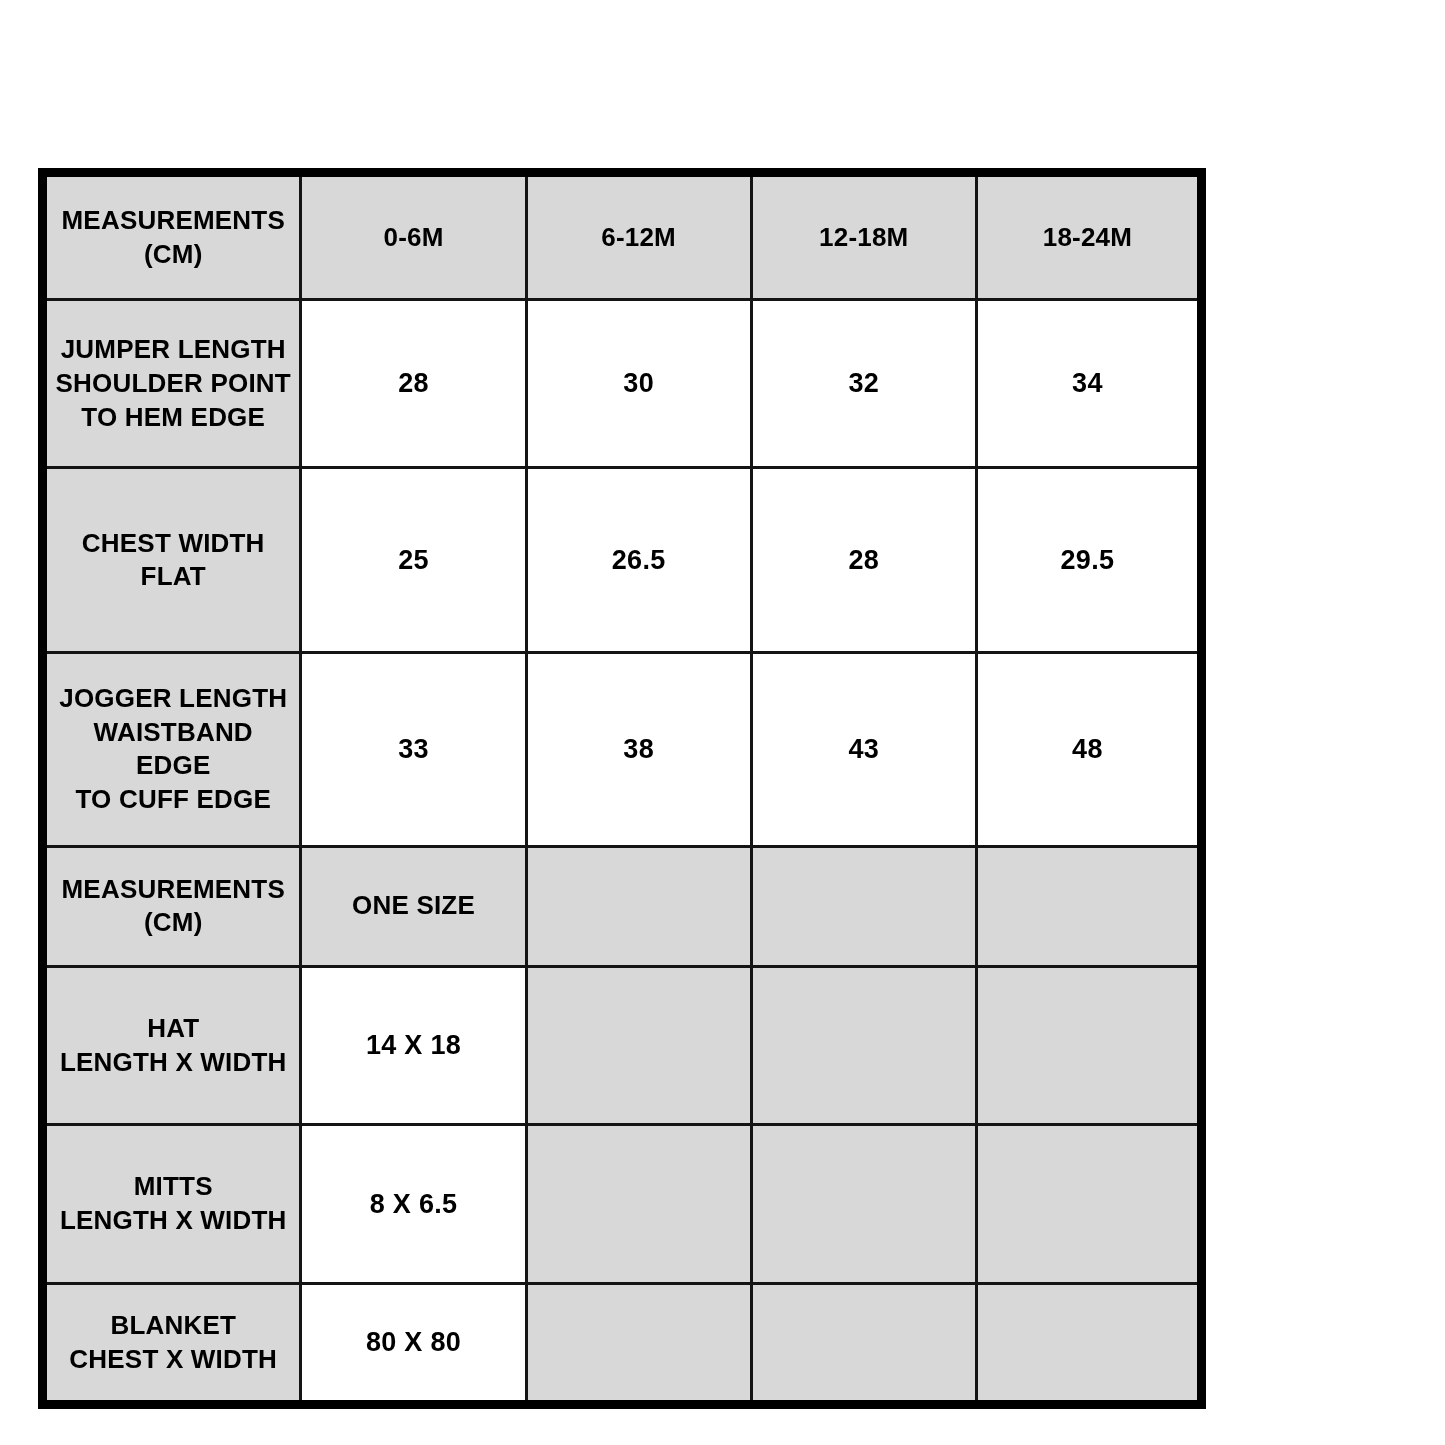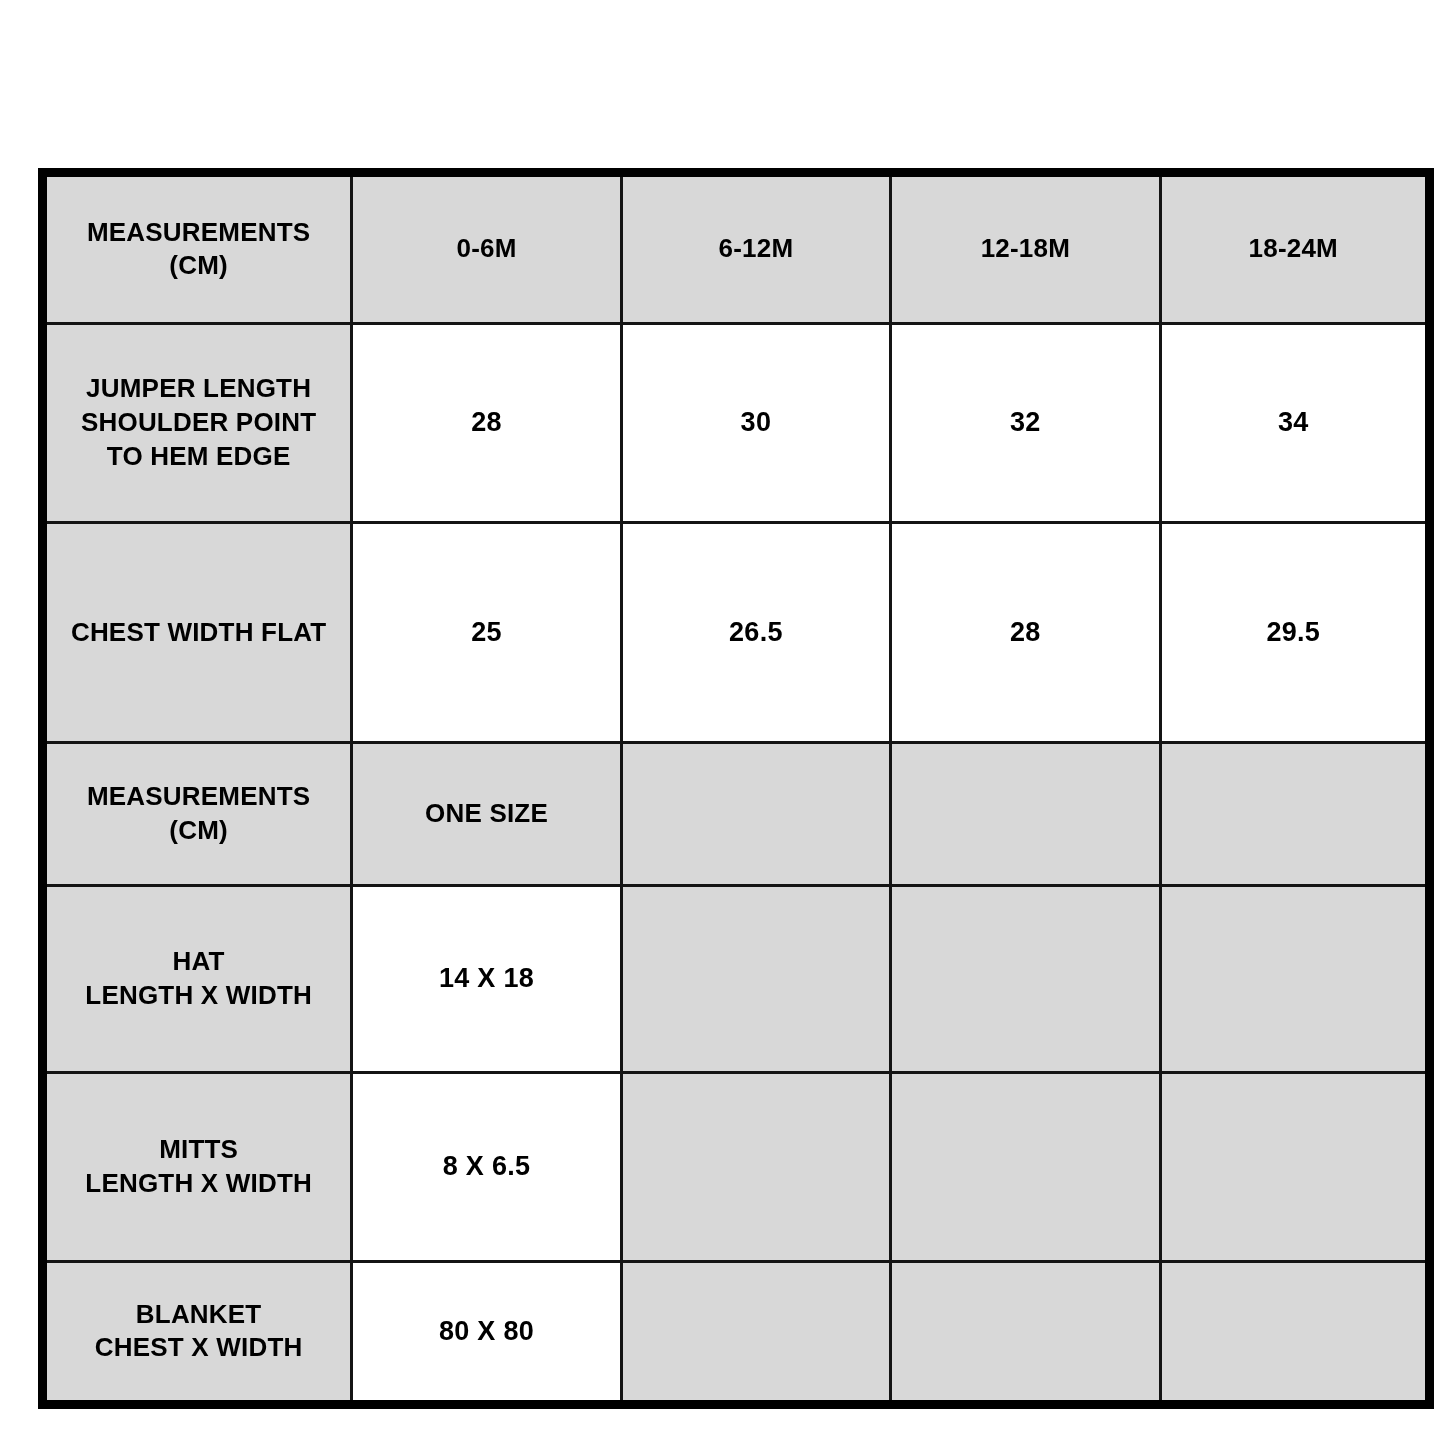--- a/index.html
+++ b/index.html
@@ -9,21 +9,21 @@
     height: 1445px;
     background: #ffffff;
     position: relative;
     font-family: "Liberation Sans", sans-serif;
     color: #000000;
   }
   .size-table-wrap {
     position: absolute;
     left: 38px;
     top: 168px;
-    width: 1396px;
+    width: 1168px;
     height: 1241px;
   }
   table.size-chart {
     width: 100%;
     height: 100%;
     border-collapse: collapse;
     table-layout: fixed;
     border: 9px solid #000000;
   }
   table.size-chart th,
@@ -86,20 +86,29 @@
 
       <tr style="height:11.5%">
         <th class="hdr">CHEST WIDTH FLAT</th>
         <td class="val">25</td>
         <td class="val">26.5</td>
         <td class="val">28</td>
         <td class="val">29.5</td>
       </tr>
 
 
+      <tr style="height:12.0%">
+        <th class="hdr">JOGGER LENGTH
+WAISTBAND EDGE
+TO CUFF EDGE</th>
+        <td class="val">33</td>
+        <td class="val">38</td>
+        <td class="val">43</td>
+        <td class="val">48</td>
+      </tr>
 
 
       <tr style="height:7.5%">
         <th class="hdr">MEASUREMENTS
 (CM)</th>
         <td class="hdr">ONE SIZE</td>
         <td class="empty"></td>
         <td class="empty"></td>
         <td class="empty"></td>
       </tr>

